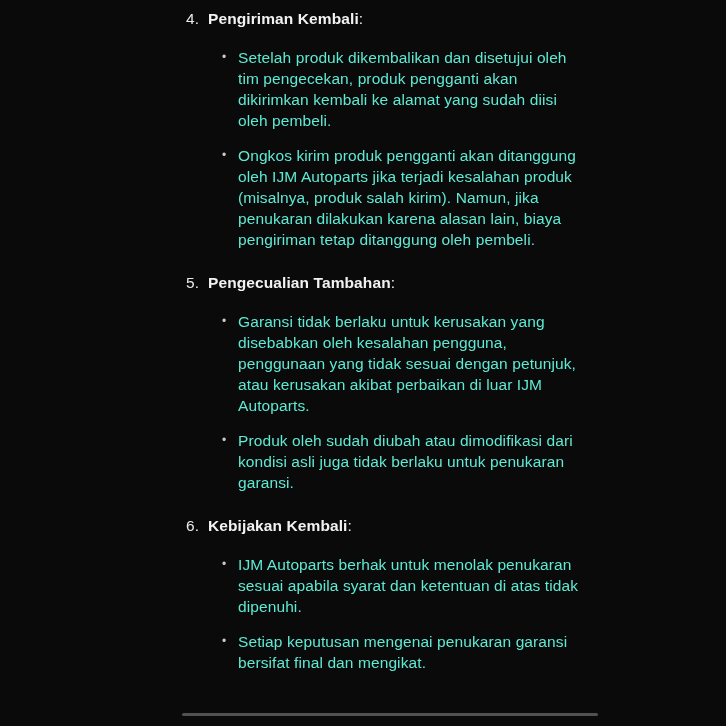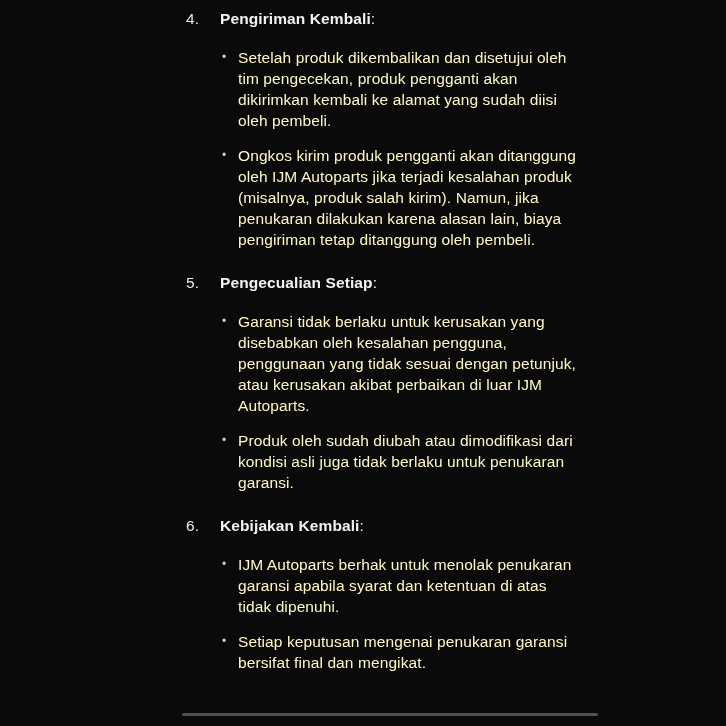--- a/index.html
+++ b/index.html
@@ -35,42 +35,41 @@
     margin: 0 0 18px 0;
     color: #f2f2f2;
   }
   .heading .num {
     flex: 0 0 22px;
     color: #eaeaea;
     font-weight: 400;
   }
   .heading .title-wrap {
     flex: 1 1 auto;
-    margin-left: 12px;
   }
   .heading .title {
     font-weight: 700;
   }
   .bullet {
     display: flex;
     align-items: flex-start;
     margin: 0 0 14px 36px;
   }
   .bullet:last-child {
     margin-bottom: 0;
   }
   .bullet .dot {
     flex: 0 0 16px;
     color: #c9c9c9;
     font-size: 12px;
     line-height: 21px;
   }
   .bullet .bullet-text {
     flex: 1 1 auto;
-    color: #fef9c3;
+    color: #5eead4;
   }
   .divider {
     position: absolute;
     left: 182px;
     top: 713px;
     width: 416px;
     height: 3px;
     border-radius: 2px;
     background: #515154;
   }
@@ -92,40 +91,40 @@
       </div>
       <div class="bullet">
         <span class="dot">•</span>
         <span class="bullet-text">Ongkos kirim produk pengganti akan ditanggung oleh IJM Autoparts jika terjadi kesalahan produk (misalnya, produk salah kirim). Namun, jika penukaran dilakukan karena alasan lain, biaya pengiriman tetap ditanggung oleh pembeli.</span>
       </div>
     </div>
 
     <div class="section">
       <div class="heading">
         <span class="num">5.</span>
-        <span class="title-wrap"><span class="title">Pengecualian Setiap</span><span>:</span></span>
+        <span class="title-wrap"><span class="title">Pengecualian Tambahan</span><span>:</span></span>
       </div>
       <div class="bullet">
         <span class="dot">•</span>
         <span class="bullet-text">Garansi tidak berlaku untuk kerusakan yang disebabkan oleh kesalahan pengguna, penggunaan yang tidak sesuai dengan petunjuk, atau kerusakan akibat perbaikan di luar IJM Autoparts.</span>
       </div>
       <div class="bullet">
         <span class="dot">•</span>
         <span class="bullet-text">Produk oleh sudah diubah atau dimodifikasi dari kondisi asli juga tidak berlaku untuk penukaran garansi.</span>
       </div>
     </div>
 
     <div class="section">
       <div class="heading">
         <span class="num">6.</span>
         <span class="title-wrap"><span class="title">Kebijakan Kembali</span><span>:</span></span>
       </div>
       <div class="bullet">
         <span class="dot">•</span>
-        <span class="bullet-text">IJM Autoparts berhak untuk menolak penukaran garansi apabila syarat dan ketentuan di atas tidak dipenuhi.</span>
+        <span class="bullet-text">IJM Autoparts berhak untuk menolak penukaran sesuai apabila syarat dan ketentuan di atas tidak dipenuhi.</span>
       </div>
       <div class="bullet">
         <span class="dot">•</span>
         <span class="bullet-text">Setiap keputusan mengenai penukaran garansi bersifat final dan mengikat.</span>
       </div>
     </div>
 
   </div>
 
   <div class="divider"></div>

